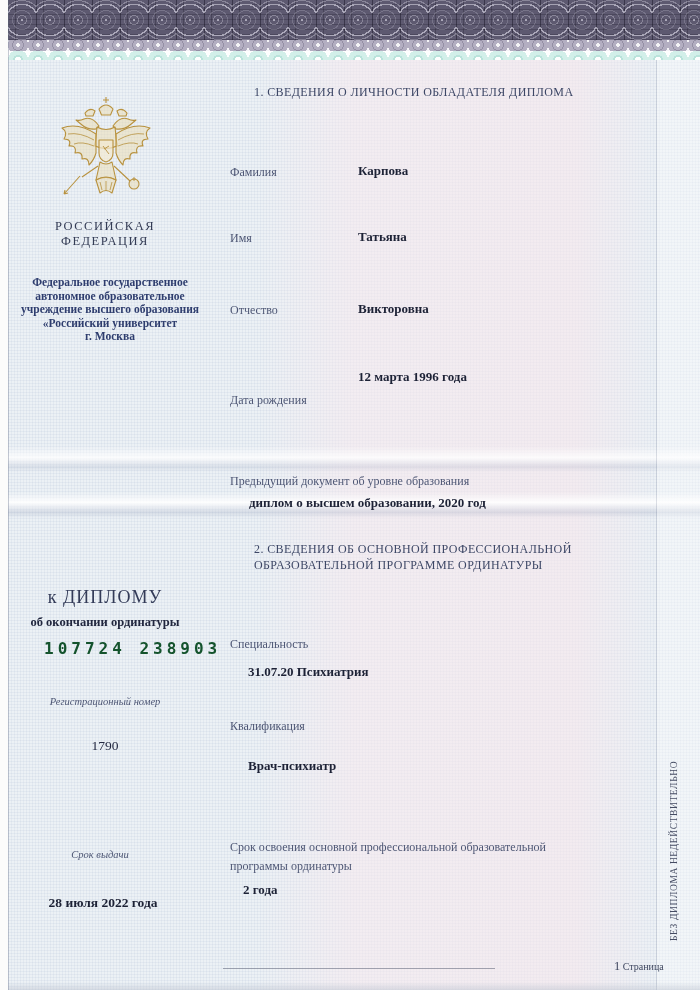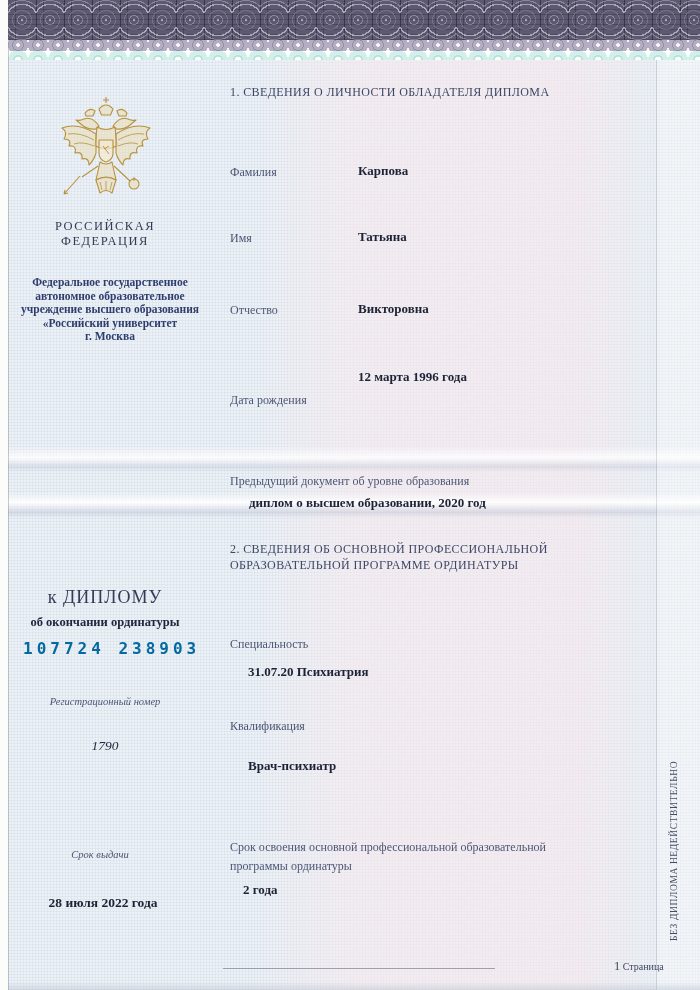--- a/index.html
+++ b/index.html
@@ -64,34 +64,34 @@
     background-image:repeating-radial-gradient(circle at 10px 9px,
       rgba(255,255,255,.95) 0 3px, rgba(160,215,205,.5) 3px 5px, transparent 5px 10px);
     background-size:20px 9px;
   }
 
   
   .abs{position:absolute;}
   .lbl{color:#4d5674;font-size:12px;}
   .lbl-it{color:#4d5674;font-size:10.5px;font-style:italic;}
   .val{color:#1d2236;font-weight:bold;font-size:13px;}
-  .sec{color:#3d4766;font-size:12px;letter-spacing:.4px;line-height:16px;}
+  .sec{color:#3d4766;font-size:12px;letter-spacing:.4px;line-height:16px;margin-left:24px;}
   .center{text-align:center;}
 
   .country{left:15px;top:219px;width:180px;color:#343c55;font-size:12.5px;
     letter-spacing:1.5px;line-height:15px;}
   .inst{left:2px;top:276px;width:216px;color:#2e3d6e;font-weight:bold;
     font-size:11.5px;line-height:13.5px;}
   .supp1{left:15px;top:574px;width:180px;color:#333b58;font-size:13px;letter-spacing:2px;}
   .supp2{left:15px;top:587px;width:180px;color:#333b58;font-size:18px;letter-spacing:1px;}
   .supp3{left:15px;top:615px;width:180px;color:#20263e;font-weight:bold;font-size:12.5px;}
-  .serial{left:23px;top:639px;color:#0369a1;font-weight:bold;font-size:16px;
+  .serial{left:44px;top:639px;color:#14532d;font-weight:bold;font-size:16px;
     letter-spacing:4px;font-family:"DejaVu Sans Mono",monospace;}
   .reg-lbl{left:30px;top:696px;width:150px;}
-  .reg-val{left:30px;top:738px;width:150px;color:#232942;font-size:13.5px;font-style:italic;}
+  .reg-val{left:30px;top:738px;width:150px;color:#232942;font-size:13.5px;}
   .iss-lbl{left:25px;top:849px;width:150px;}
   .iss-val{left:18px;top:895px;width:170px;color:#1d2236;font-weight:bold;font-size:13.5px;}
 
   .f-label{left:230px;}
   .f-value{left:358px;}
 
   .rule{left:223px;top:968px;width:272px;height:1px;background:rgba(95,100,120,.55);}
   .page-foot{left:614px;top:959px;color:#3e465f;font-size:10px;}
   .page-foot .num{font-size:12.5px;}
   .vert-note{

